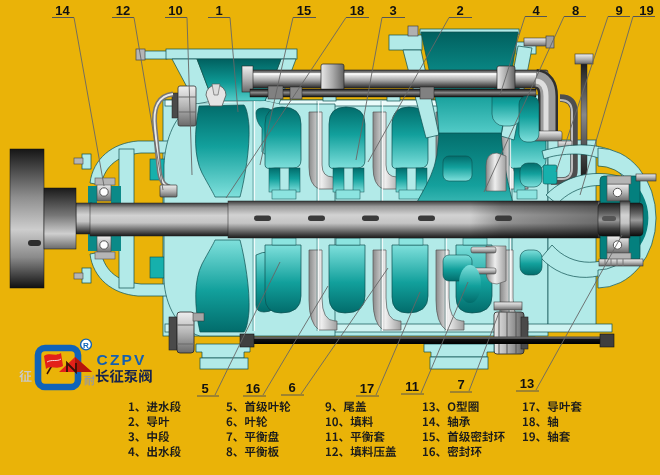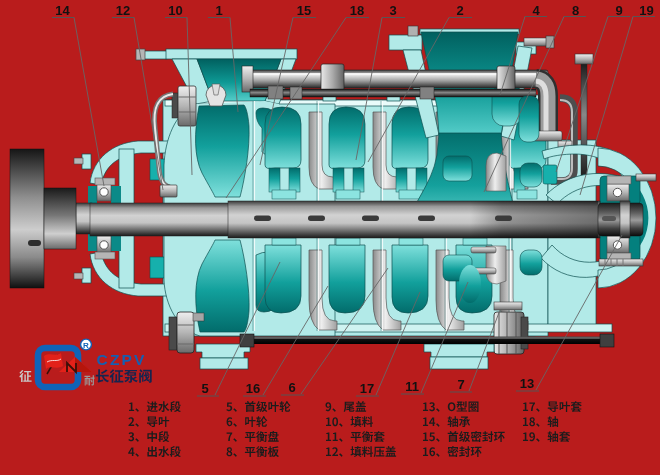--- a/index.html
+++ b/index.html
@@ -1,15 +1,15 @@
 <!DOCTYPE html>
 <html><head><meta charset="utf-8">
 <style>
 html,body{margin:0;padding:0;background:#fff;}
-#page{position:relative;width:660px;height:475px;overflow:hidden;background:#b91c1c;}
+#page{position:relative;width:660px;height:475px;overflow:hidden;background:#eab308;}
 text{font-family:"Liberation Sans",sans-serif;}
 </style></head>
 <body>
 <div id="page">
 <svg width="660" height="475" viewBox="0 0 660 475" xmlns="http://www.w3.org/2000/svg">
 <defs>
 <linearGradient id="gCoup" x1="0" y1="0" x2="0" y2="1">
  <stop offset="0" stop-color="#161616"></stop>
           <stop offset="0.35" stop-color="#8f8f8f"></stop>
  <stop offset="0.58" stop-color="#cdcdcd"></stop>

